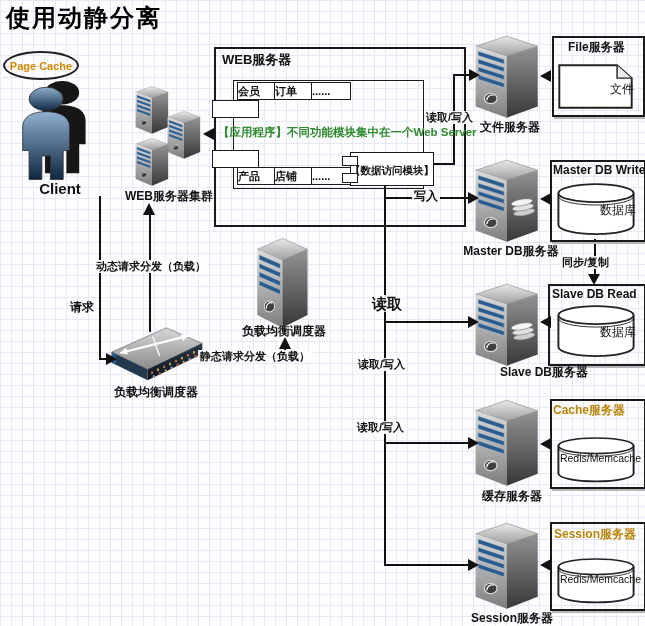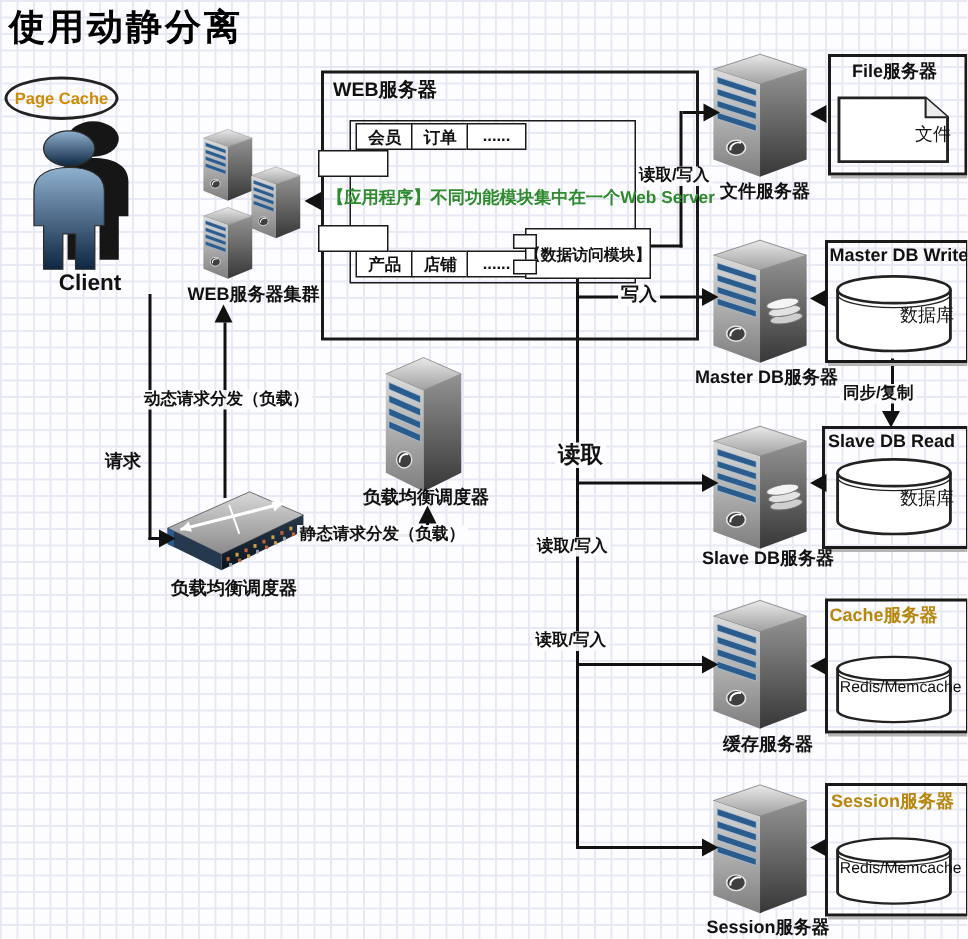--- a/index.html
+++ b/index.html
@@ -18,21 +18,21 @@
   .arrow{position:absolute;width:0;height:0;z-index:3;}
   .ar-r{border-top:6.5px solid transparent;border-bottom:6.5px solid transparent;border-left:11px solid #111;}
   .ar-l{border-top:6.5px solid transparent;border-bottom:6.5px solid transparent;border-right:11px solid #111;}
   .ar-u{border-left:6px solid transparent;border-right:6px solid transparent;border-bottom:12px solid #111;}
   .ar-d{border-left:6.5px solid transparent;border-right:6.5px solid transparent;border-top:11px solid #111;}
   .box{position:absolute;border:2px solid #1a1a1a;z-index:2;}
   .thin{border-width:1.5px;}
   .whitebg{background:#fff;}
   .shadowed{box-shadow:2px 2px 0 #b5b5b5;}
   .tab{position:absolute;border:1.5px solid #1a1a1a;background:#fff;font-size:11px;font-weight:bold;
-       display:flex;align-items:center;justify-content:center;z-index:3;color:#111;}
+       display:flex;align-items:center;justify-content:flex-start;z-index:3;color:#111;}
   .boxtitle{position:absolute;font-size:12px;font-weight:bold;color:#111;z-index:4;white-space:nowrap;}
   .gold{color:#b8860b;}
   .icon{position:absolute;z-index:2;}
   #pagecache{position:absolute;left:3px;top:51px;width:72px;height:25px;border:2px solid #222;
     border-radius:50%;display:flex;align-items:center;justify-content:center;z-index:3;}
   #pagecache span{font-size:11px;font-weight:bold;color:#d08a00;}
   #title{position:absolute;left:6px;top:2px;font-size:24px;font-weight:bold;letter-spacing:2px;color:#000;z-index:5;}
   #watermark{position:absolute;left:394px;top:589px;width:252px;font-size:17px;font-weight:bold;
     color:#9b9b9b;text-shadow:1px 1px 0 #d2d2d2;z-index:9;white-space:nowrap;}
   .cyltext{position:absolute;z-index:4;font-size:12px;color:#111;text-align:right;white-space:nowrap;}
@@ -250,21 +250,21 @@
   <div class="lbl ctr" style="left:466px;top:121px;width:88px;font-size:12px;">文件服务器</div>
 
   <svg class="icon" style="left:463px;top:158px;width:84px;height:86px" viewBox="0 0 100 120" preserveAspectRatio="none">
       <use href="#sym-tower-db"></use>
     </svg>
   <div class="lbl ctr" style="left:459px;top:245px;width:104px;font-size:12px;">Master DB服务器</div>
 
   <svg class="icon" style="left:463px;top:282px;width:84px;height:86px" viewBox="0 0 100 120" preserveAspectRatio="none">
       <use href="#sym-tower-db"></use>
     </svg>
-  <div class="lbl ctr" style="left:462px;top:366px;width:100px;font-size:12px;">Slave DB服务器</div>
+  <div class="lbl ctr" style="left:462px;top:366px;width:100px;font-size:12px;padding-left:32px;">Slave DB服务器</div>
 
   <svg class="icon" style="left:463px;top:398px;width:84px;height:90px" viewBox="0 0 100 120" preserveAspectRatio="none">
       <use href="#sym-tower"></use>
     </svg>
   <div class="lbl ctr" style="left:472px;top:490px;width:80px;font-size:12px;">缓存服务器</div>
 
   <svg class="icon" style="left:463px;top:521px;width:84px;height:90px" viewBox="0 0 100 120" preserveAspectRatio="none">
       <use href="#sym-tower"></use>
     </svg>
   <div class="lbl ctr" style="left:462px;top:612px;width:100px;font-size:12px;">Session服务器</div>

